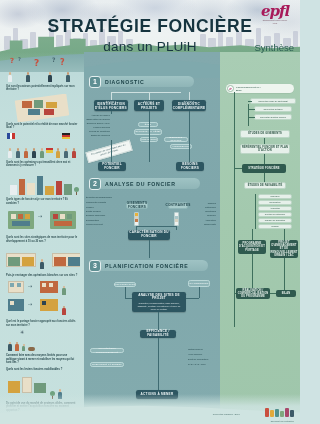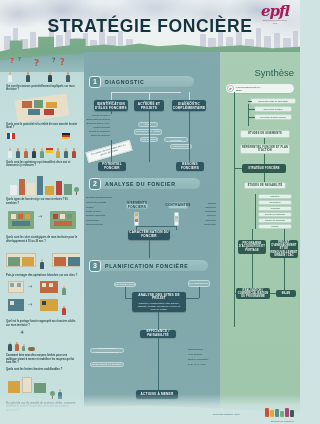--- a/index.html
+++ b/index.html
@@ -44,21 +44,21 @@
   .title-sub  { font-size:13.5px; color:#16343f; margin-top:3px; letter-spacing:.2px; }
 
   
   .logo { position:absolute; right:5px; top:4px; width:40px; height:30px; z-index:8; text-align:center; }
   .logo .mark { font-family:"DejaVu Serif", serif; font-style:italic; font-weight:bold; font-size:15px;
     color:#a81a5a; letter-spacing:-1px; line-height:14px; }
   .logo .sub { font-size:1.9px; color:#7b5a6a; line-height:2.4px; margin-top:1px; }
 
   
   .synth { position:absolute; right:6px; top:42px; width:150px; text-align:right; z-index:7;
-    font-size:9.5px; color:#2a5e52; line-height:12px;margin-top:25px; }
+    font-size:9.5px; color:#2a5e52; line-height:12px; }
   .synth .l2 { font-size:9.5px; }
 
   
   .sidebar { position:absolute; left:0; top:52px; width:84px; height:372px; z-index:5;
     background: linear-gradient(180deg, rgba(197,223,221,.0) 0%, rgba(197,223,221,.55) 8%, rgba(199,225,222,.75) 20%, rgba(201,226,223,.8) 100%);
     padding:4px 4px 0 4px; }
   .sb-item { margin-bottom:2px; }
   .sb-art { height:28px; position:relative; overflow:hidden; }
   .sb-cap { font-size:2.6px; line-height:3.4px; color:#2f4f52; font-weight:bold; padding:1px 2px 0 2px; }
   .sb-cap.dark { color:#24454a; }
@@ -177,20 +177,21 @@
       <i style="left:274px;width:6px;height:17px"></i>
       <i style="left:283px;width:8px;height:12px"></i>
       <i style="left:293px;width:5px;height:19px"></i>
     </div>
     <div class="hdr-green"></div>
     <div class="hdr-teal"></div>
   </div>
 
   <div class="title-wrap">
     <div class="title-main">STRATÉGIE FONCIÈRE</div>
+    <div class="title-sub">dans un PLUiH</div>
   </div>
 
   <div class="logo">
     <div class="mark">epfl</div>
     <div class="sub">Établissement Public Foncier</div>
     <div class="sub">Local</div>
   </div>
 
   <div class="synth">
     <div>Synthèse</div>

